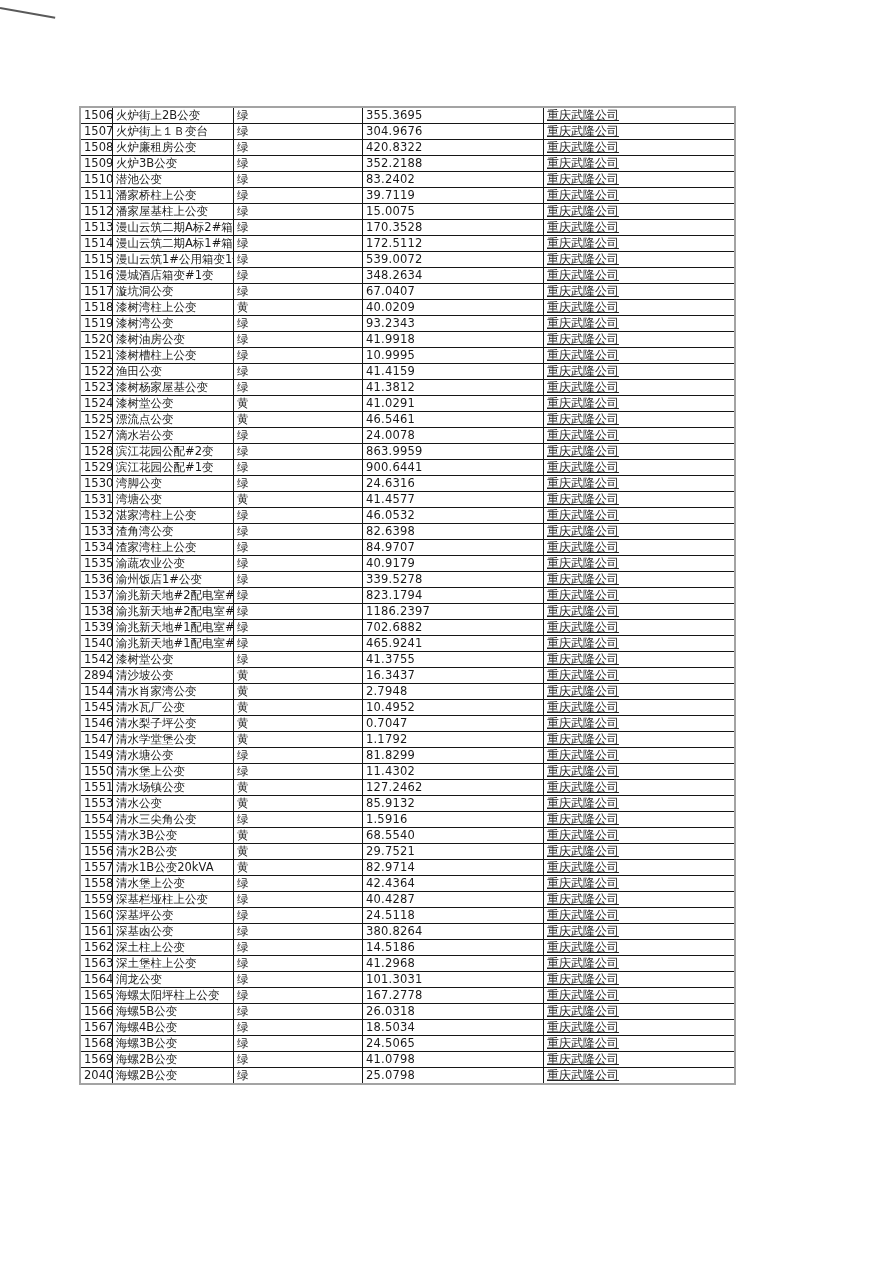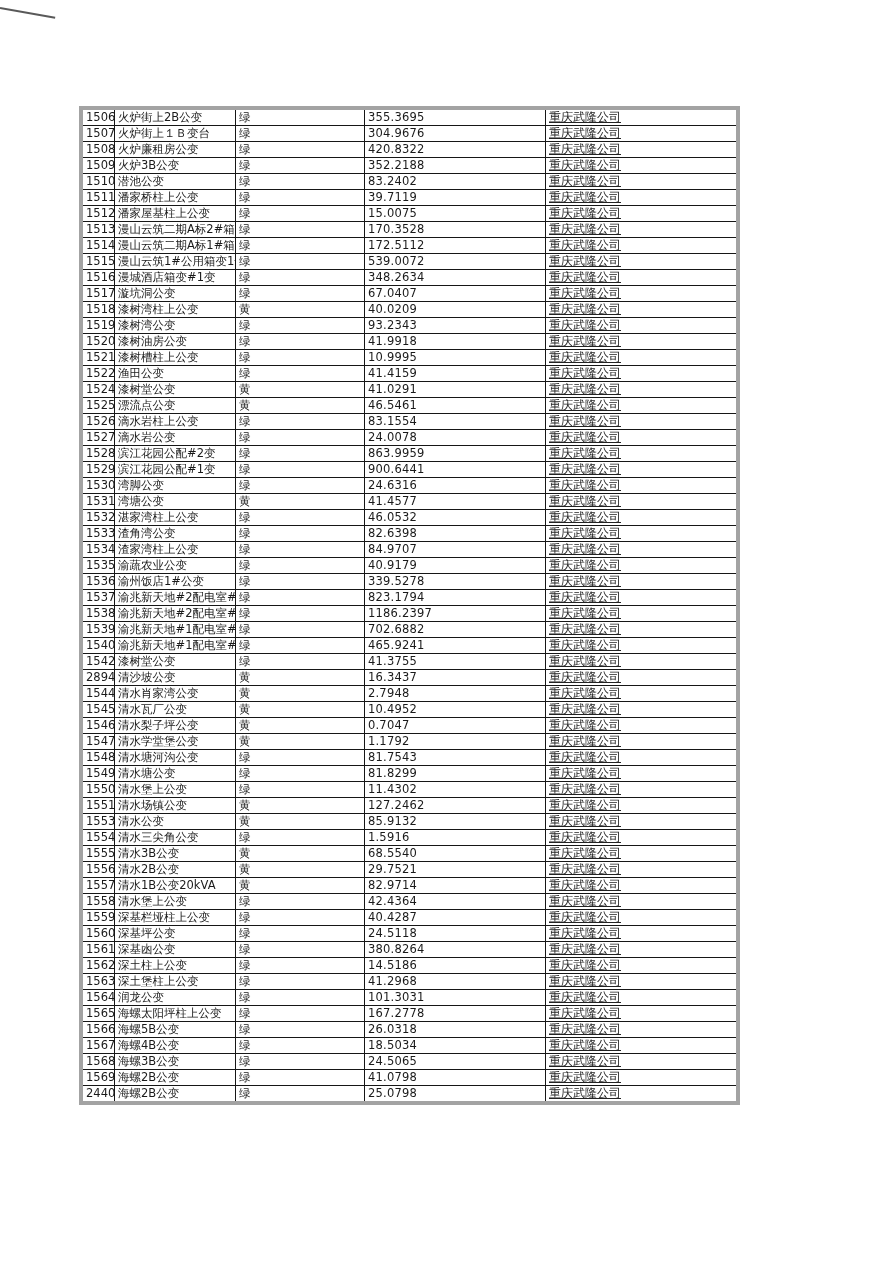--- a/index.html
+++ b/index.html
@@ -31,21 +31,21 @@
   }
   .table-wrap {
     position: absolute;
     left: 79px;
     top: 106px;
   }
   table.data-table {
     border-collapse: collapse;
     table-layout: fixed;
     width: 647px;
-    border: 4px solid #a3a3a3;
+    border: 2px solid #a3a3a3;
   }
   table.data-table td {
     border: 1px solid #161616;
     height: 15px;
     padding: 0 1px 0 3px;
     font-size: 11.5px;
     line-height: 15px;
     color: #1a1a1a;
     white-space: nowrap;
     overflow: hidden;
@@ -186,41 +186,41 @@
             <td class="c-company"><span>重庆武隆公司</span></td>
           </tr>
           <tr>
             <td class="c-id">1522</td>
             <td class="c-name">渔田公变</td>
             <td class="c-status">绿</td>
             <td class="c-value">41.4159</td>
             <td class="c-company"><span>重庆武隆公司</span></td>
           </tr>
           <tr>
+            <td class="c-id">1523</td>
+            <td class="c-name">漆树杨家屋基公变</td>
+            <td class="c-status">绿</td>
+            <td class="c-value">41.3812</td>
+            <td class="c-company"><span>重庆武隆公司</span></td>
+          </tr>
+          <tr>
             <td class="c-id">1524</td>
             <td class="c-name">漆树堂公变</td>
             <td class="c-status">黄</td>
             <td class="c-value">41.0291</td>
             <td class="c-company"><span>重庆武隆公司</span></td>
           </tr>
           <tr>
             <td class="c-id">1525</td>
             <td class="c-name">漂流点公变</td>
             <td class="c-status">黄</td>
             <td class="c-value">46.5461</td>
             <td class="c-company"><span>重庆武隆公司</span></td>
           </tr>
           <tr>
-            <td class="c-id">1526</td>
-            <td class="c-name">滴水岩柱上公变</td>
-            <td class="c-status">绿</td>
-            <td class="c-value">83.1554</td>
-            <td class="c-company"><span>重庆武隆公司</span></td>
-          </tr>
-          <tr>
             <td class="c-id">1527</td>
             <td class="c-name">滴水岩公变</td>
             <td class="c-status">绿</td>
             <td class="c-value">24.0078</td>
             <td class="c-company"><span>重庆武隆公司</span></td>
           </tr>
           <tr>
             <td class="c-id">1528</td>
             <td class="c-name">滨江花园公配#2变</td>
             <td class="c-status">绿</td>
@@ -347,27 +347,20 @@
             <td class="c-company"><span>重庆武隆公司</span></td>
           </tr>
           <tr>
             <td class="c-id">1547</td>
             <td class="c-name">清水学堂堡公变</td>
             <td class="c-status">黄</td>
             <td class="c-value">1.1792</td>
             <td class="c-company"><span>重庆武隆公司</span></td>
           </tr>
           <tr>
-            <td class="c-id">1548</td>
-            <td class="c-name">清水塘河沟公变</td>
-            <td class="c-status">绿</td>
-            <td class="c-value">81.7543</td>
-            <td class="c-company"><span>重庆武隆公司</span></td>
-          </tr>
-          <tr>
             <td class="c-id">1549</td>
             <td class="c-name">清水塘公变</td>
             <td class="c-status">绿</td>
             <td class="c-value">81.8299</td>
             <td class="c-company"><span>重庆武隆公司</span></td>
           </tr>
           <tr>
             <td class="c-id">1550</td>
             <td class="c-name">清水堡上公变</td>
             <td class="c-status">绿</td>
@@ -494,21 +487,21 @@
             <td class="c-company"><span>重庆武隆公司</span></td>
           </tr>
           <tr>
             <td class="c-id">1569</td>
             <td class="c-name">海螺2B公变</td>
             <td class="c-status">绿</td>
             <td class="c-value">41.0798</td>
             <td class="c-company"><span>重庆武隆公司</span></td>
           </tr>
           <tr>
-            <td class="c-id">2440</td>
+            <td class="c-id">2040</td>
             <td class="c-name">海螺2B公变</td>
             <td class="c-status">绿</td>
             <td class="c-value">25.0798</td>
             <td class="c-company"><span>重庆武隆公司</span></td>
           </tr>
         </tbody>
     </table>
   </div>
 </div>
 

